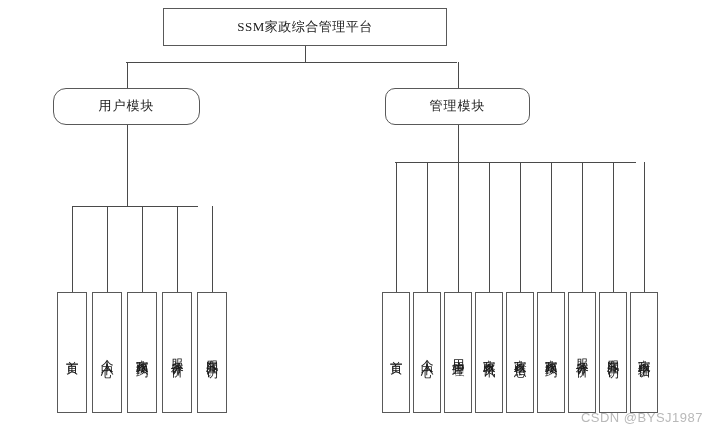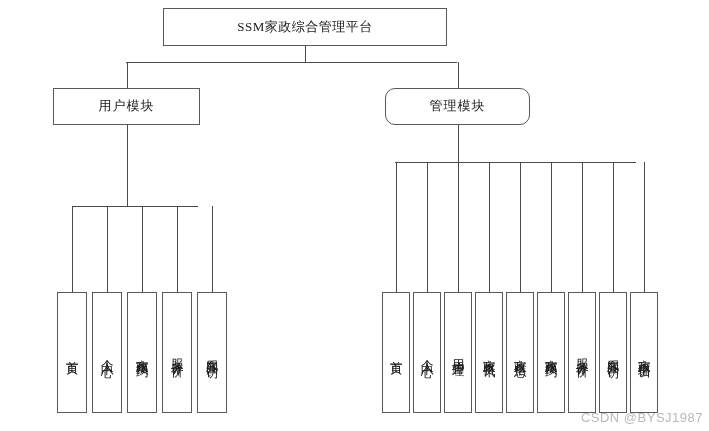--- a/index.html
+++ b/index.html
@@ -87,21 +87,21 @@
 </head>
 <body>
 
 <div id="diagram-canvas">
     <div class="node node-root" style="left: 163px; top: 8px; width: 284px; height: 38px;">
       <span>SSM家政综合管理平台</span>
     </div>
     <div class="line-v" style="left: 305px; top: 46px; height: 16px;"></div>
     <div class="line-h" style="left: 126px; top: 62px; width: 331px;"></div>
     <div class="line-v" style="left: 127px; top: 62px; height: 26px;"></div>
-    <div class="node node-module" style="left: 53px; top: 88px; width: 147px; height: 37px;">
+    <div class="node node-module" style="left: 53px; top: 88px; width: 147px; height: 37px; border-radius: 13px;">
       <span>用户模块</span>
     </div>
     <div class="line-v" style="left: 127px; top: 125px; height: 81px;"></div>
     <div class="line-h" style="left: 72px; top: 206px; width: 126px;"></div>
     <div class="line-v" style="left: 72px; top: 206px; height: 86px;"></div>
     <div class="node node-leaf" style="left: 57px; top: 292px; width: 30px; height: 121px;">
       <span class="leaf-text">首页</span>
     </div>
     <div class="line-v" style="left: 107px; top: 206px; height: 86px;"></div>
     <div class="node node-leaf" style="left: 92px; top: 292px; width: 30px; height: 121px;">

